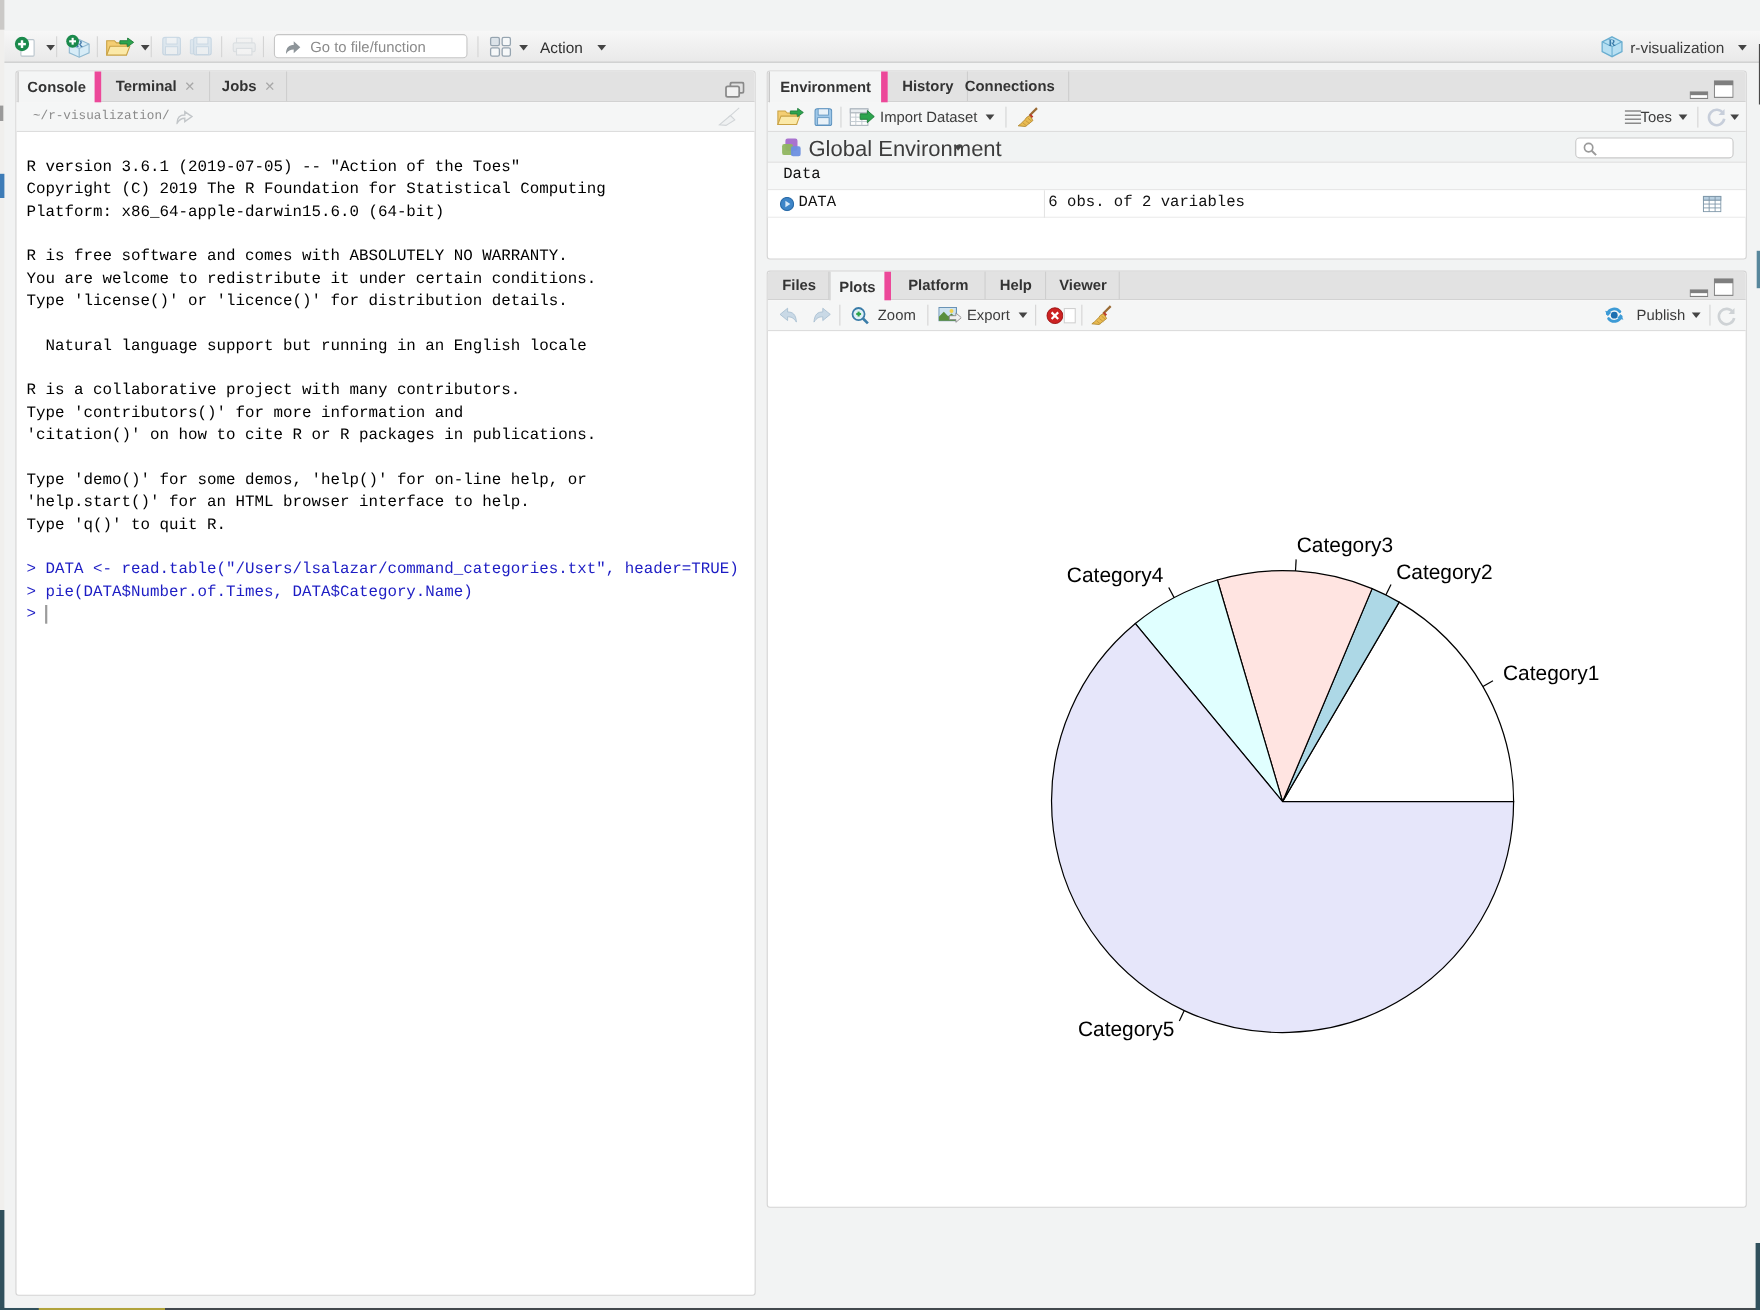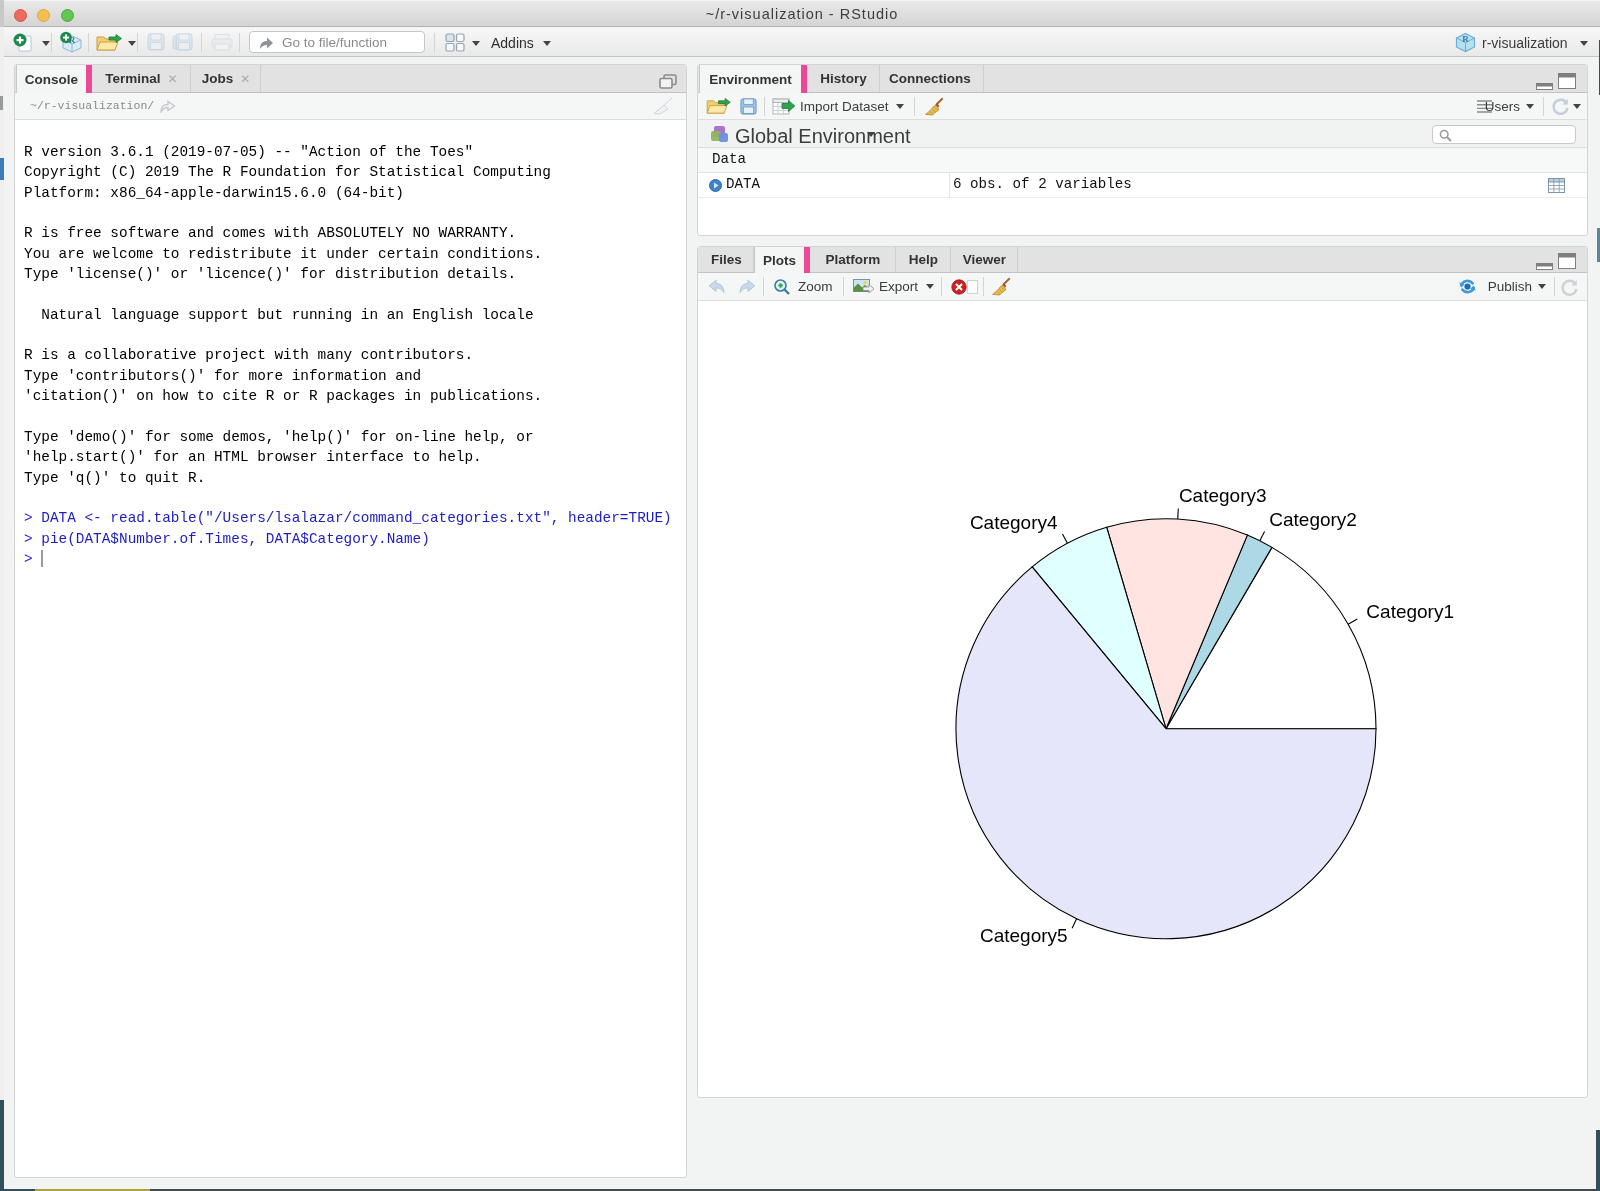--- a/index.html
+++ b/index.html
@@ -65,26 +65,20 @@
     <div class="b4 abs"></div>
 </div>
 <div id="bg-bottom" class="abs">
     <div class="y abs"></div>
     <div class="t abs"></div>
   </div>
 <div class="abs" style="left:1599px;top:40px;width:1px;height:55px;background:#4a4a4a;z-index:50;"></div>
 <div class="abs" style="left:1597px;top:228px;width:3px;height:34px;background:#58879c;z-index:50;"></div>
 <div class="abs" style="left:1596px;top:1130px;width:4px;height:61px;background:#31505c;z-index:50;"></div>
 <div id="win" class="abs">
-  <div id="titlebar" class="abs">
-    <div class="light abs" style="left:10px;background:#ee6a5f;border:0.5px solid #d5524c;"></div>
-    <div class="light abs" style="left:33px;background:#f5bf4f;border:0.5px solid #dca73e;"></div>
-    <div class="light abs" style="left:57px;background:#62c654;border:0.5px solid #51a63e;"></div>
-    <div id="title-text" class="abs">~/r-visualization - RStudio</div>
-  </div>
   <div id="toolbar" class="abs">
 
     <svg class="abs" style="left:9px;top:5px;" width="20" height="20" viewBox="0 0 20 20">
       <rect x="6" y="3" width="12" height="15" rx="1" fill="#fff" stroke="#b9c4cc" stroke-width="1"></rect>
       <circle cx="7" cy="7" r="6.5" fill="#1b8a4c"></circle>
       <rect x="3.5" y="6" width="7" height="2.2" fill="#fff"></rect>
       <rect x="5.9" y="3.6" width="2.2" height="7" fill="#fff"></rect>
     </svg>
     <div class="caret abs" style="left:38px;top:13px;"></div>
     <div class="tsep abs" style="left:47px;"></div>
@@ -135,21 +129,21 @@
     </div>
     <div class="tsep abs" style="left:430px;"></div>
 
     <svg class="abs" style="left:441px;top:5px;" width="20" height="19" viewBox="0 0 20 19">
       <rect x="1" y="1" width="8" height="7.5" rx="1.5" fill="#dce3e9" stroke="#96a4b0" stroke-width="1.2"></rect>
       <rect x="11.5" y="1" width="7.5" height="7.5" rx="1.5" fill="#f6f8f9" stroke="#96a4b0" stroke-width="1.2"></rect>
       <rect x="1" y="10.5" width="8" height="7.5" rx="1.5" fill="#f6f8f9" stroke="#96a4b0" stroke-width="1.2"></rect>
       <rect x="11.5" y="10.5" width="7.5" height="7.5" rx="1.5" fill="#f6f8f9" stroke="#96a4b0" stroke-width="1.2"></rect>
     </svg>
     <div class="caret abs" style="left:468px;top:13px;"></div>
-    <div class="abs" style="left:487px;top:7px;font-size:14px;color:#2f2f2f;">Addins</div>
+    <div class="abs" style="left:487px;top:7px;font-size:14px;color:#2f2f2f;">Action</div>
     <div class="caret abs" style="left:539px;top:13px;"></div>
 
     <svg class="abs" style="left:1451px;top:4px;" width="21" height="21" viewBox="0 0 21 21">
       <path d="M10.5 1.5 L19.5 6 L19.5 15 L10.5 19.5 L1.5 15 L1.5 6 Z" fill="#b6dff2" stroke="#6aaed0" stroke-width="1.2"></path>
       <path d="M1.5 6 L10.5 10.5 L19.5 6 M10.5 10.5 L10.5 19.5" fill="none" stroke="#6aaed0" stroke-width="1"></path>
       <text x="10.5" y="10" font-size="9" font-weight="bold" fill="#3a7aa8" text-anchor="middle" font-family="Liberation Serif,serif">R</text>
     </svg>
     <div class="abs uitxt" style="left:1478px;top:7px;font-size:14px;">r-visualization</div>
     <div class="caret abs" style="left:1576px;top:13px;"></div>
   </div>
@@ -207,21 +201,21 @@
   </div>
   <div id="pane-env" class="pane abs">
     <div class="tabbar abs" style="height:28px;">
       <div class="tab active abs" style="left:1px;width:108px;">
           <div class="lbl">Environment</div>
         </div>
       <div class="tab abs" style="left:109px;width:73px;border-radius:10px;">
           <div class="lbl">History</div>
           <div class="sepr abs"></div>
         </div>
-      <div class="tab abs" style="left:178px;width:108px;">
+      <div class="tab abs" style="left:166px;width:108px;">
           <div class="lbl">Connections</div>
           <div class="sepr abs"></div>
         </div>
       <svg class="minmax abs" style="right:34px;top:18px;" width="17" height="7" viewBox="0 0 17 7">
         <rect x="0.5" y="0.5" width="16" height="6" fill="#fff" stroke="#7f7f7f"></rect>
         <rect x="0.5" y="0.5" width="16" height="3" fill="#7f7f7f"></rect>
       </svg>
       <svg class="minmax abs" style="right:11px;top:8px;" width="18" height="16" viewBox="0 0 18 16">
         <rect x="0.5" y="0.5" width="17" height="15" fill="#fff" stroke="#7f7f7f"></rect>
         <rect x="0.5" y="0.5" width="17" height="4" fill="#7f7f7f"></rect>
@@ -250,21 +244,21 @@
       <div class="tsep abs" style="left:216px;top:4px;"></div>
       <svg class="abs" style="left:226px;top:4px;" width="20" height="20" viewBox="0 0 20 20">
         <path d="M18.7 1.3 L12 8" stroke="#9a6a33" stroke-width="2"></path>
         <path d="M13 6.6 L15.4 9 L13.4 10.9 L11.1 8.5 Z" fill="#c0392b"></path>
         <path d="M12 8.2 C13.6 9.8 14.2 11 15 12.6 L8.2 18 L1.6 17.4 C4.6 15.2 7.6 12.4 9.4 9.6 Z" fill="#e9bb50" stroke="#b08830" stroke-width="0.8"></path>
         <path d="M6 14.8 L9.2 17.4 M8.4 12.6 L12 15.4 M10.4 10.4 L13.8 13.2" stroke="#c89a3e" stroke-width="0.9"></path>
       </svg>
       <svg class="abs" style="right:95px;top:7px;" width="15" height="13" viewBox="0 0 15 13">
         <path d="M0 1 L15 1 M0 4.7 L15 4.7 M0 8.4 L15 8.4 M0 12 L15 12" stroke="#8a8a8a" stroke-width="1.4"></path>
       </svg>
-      <div class="abs uitxt" style="right:67px;top:6px;">Users</div>
+      <div class="abs uitxt" style="right:67px;top:6px;">Toes</div>
       <div class="caret abs" style="right:53px;top:11px;"></div>
       <div class="tsep abs" style="right:43px;top:4px;"></div>
       <svg class="abs" style="right:17px;top:4px;" width="19" height="19" viewBox="0 0 19 19" opacity="0.5">
         <path d="M15.5 6 A7 7 0 1 0 16.5 11" fill="none" stroke="#9aa7c0" stroke-width="2.4"></path>
         <path d="M16.8 2 L16.8 7.5 L11.3 7.5 Z" fill="#9aa7c0"></path>
       </svg>
       <div class="caret abs" style="right:6px;top:11px;"></div>
     </div>
     <div class="paneheader abs" style="top:55px;height:28px;background:#f1f3f3;">
       <svg class="abs" style="left:12px;top:5px;" width="18" height="18" viewBox="0 0 18 18">

